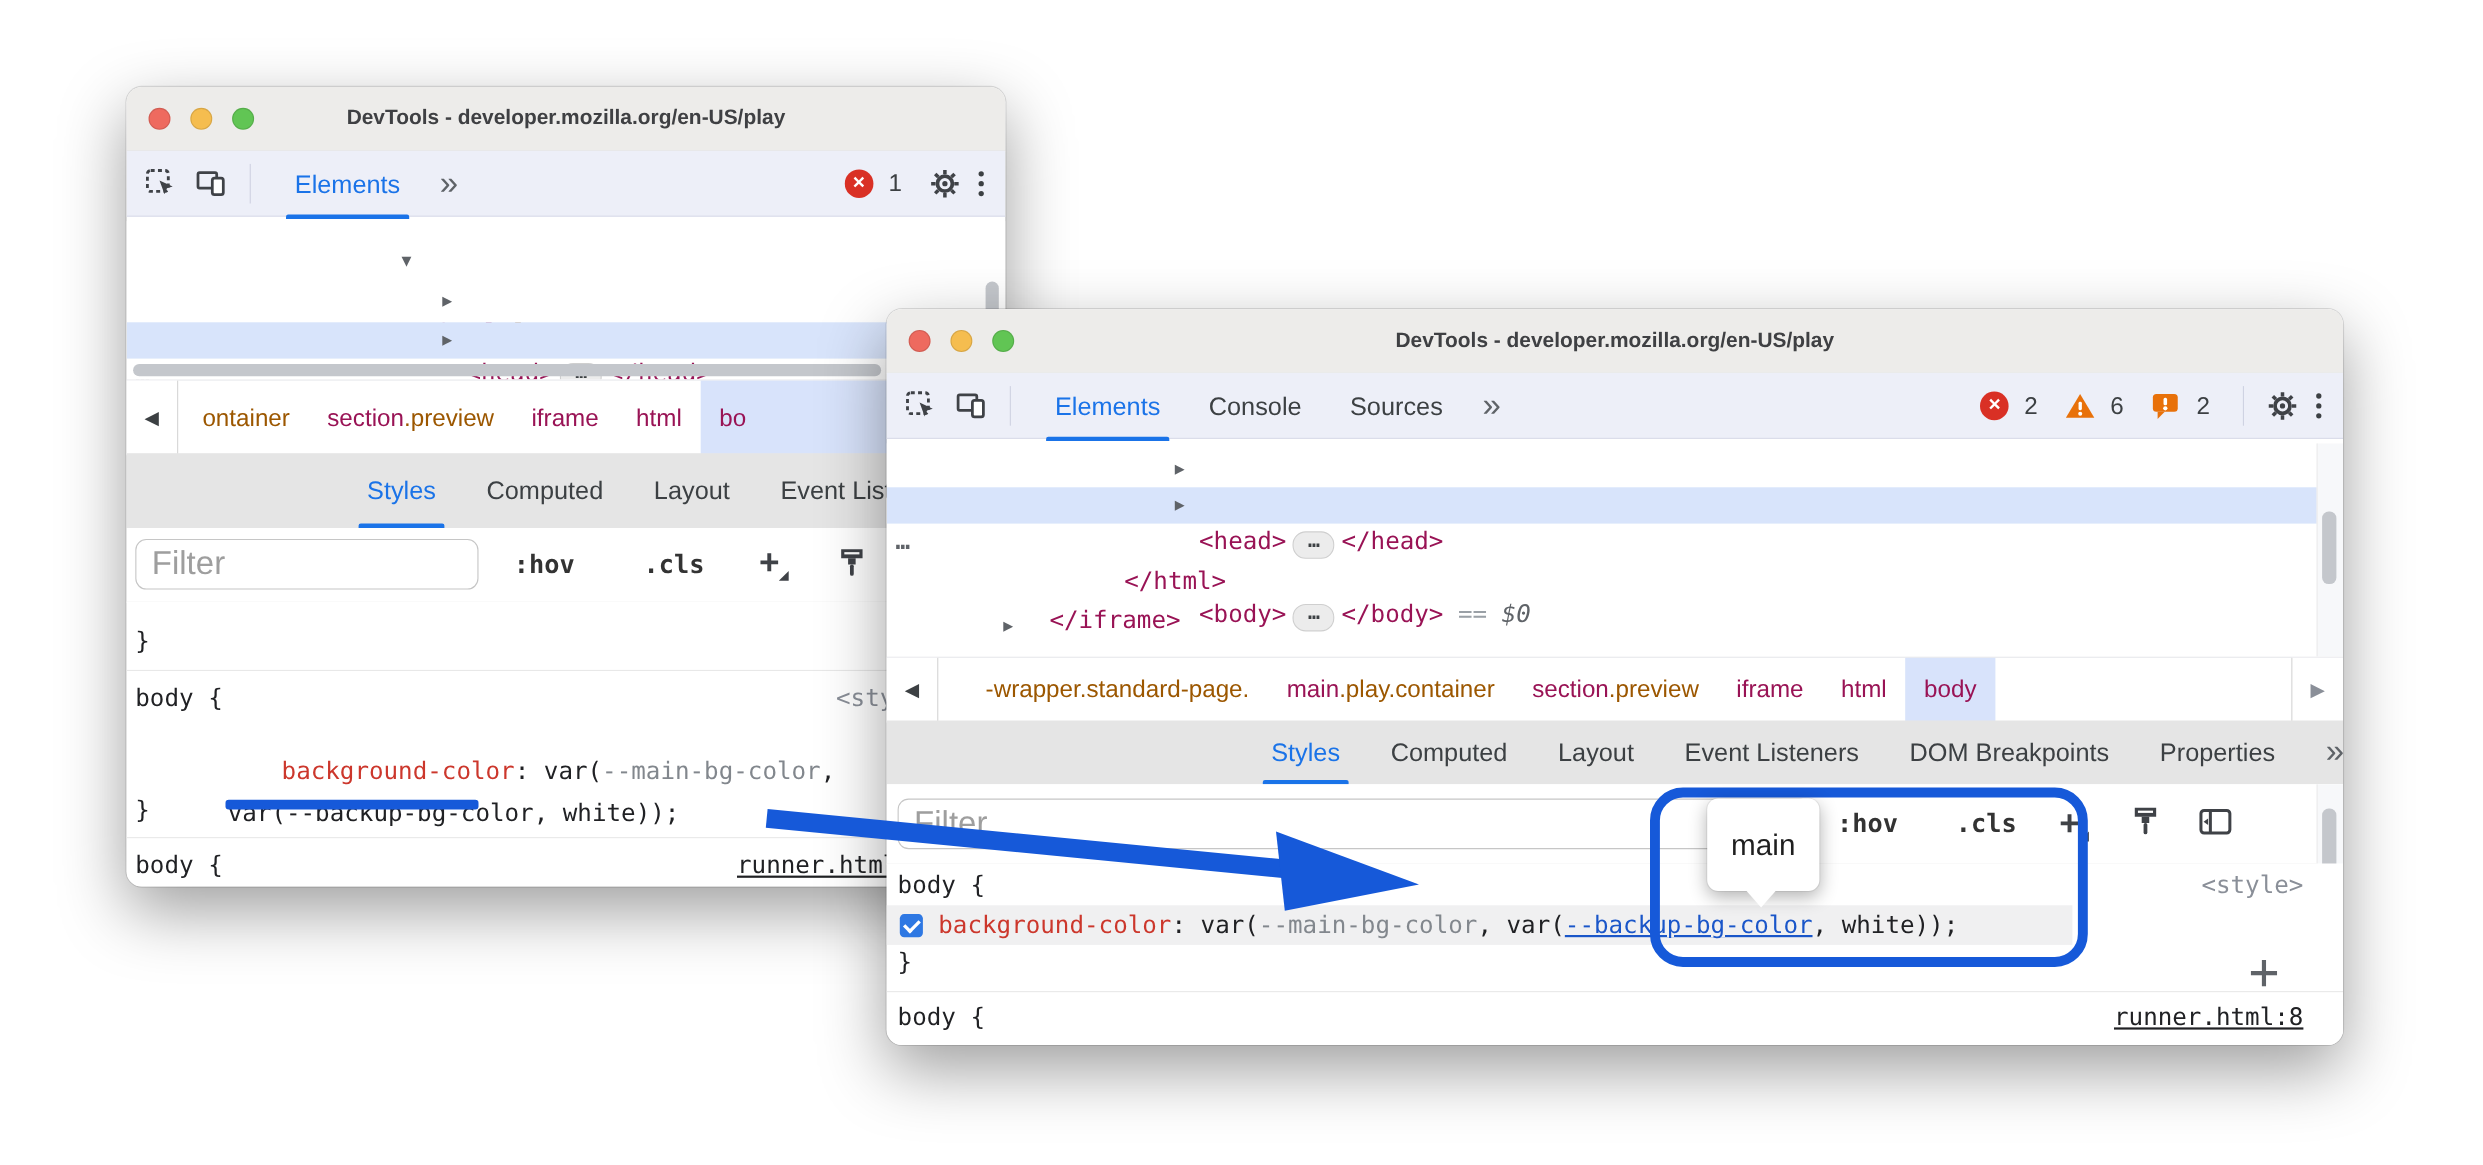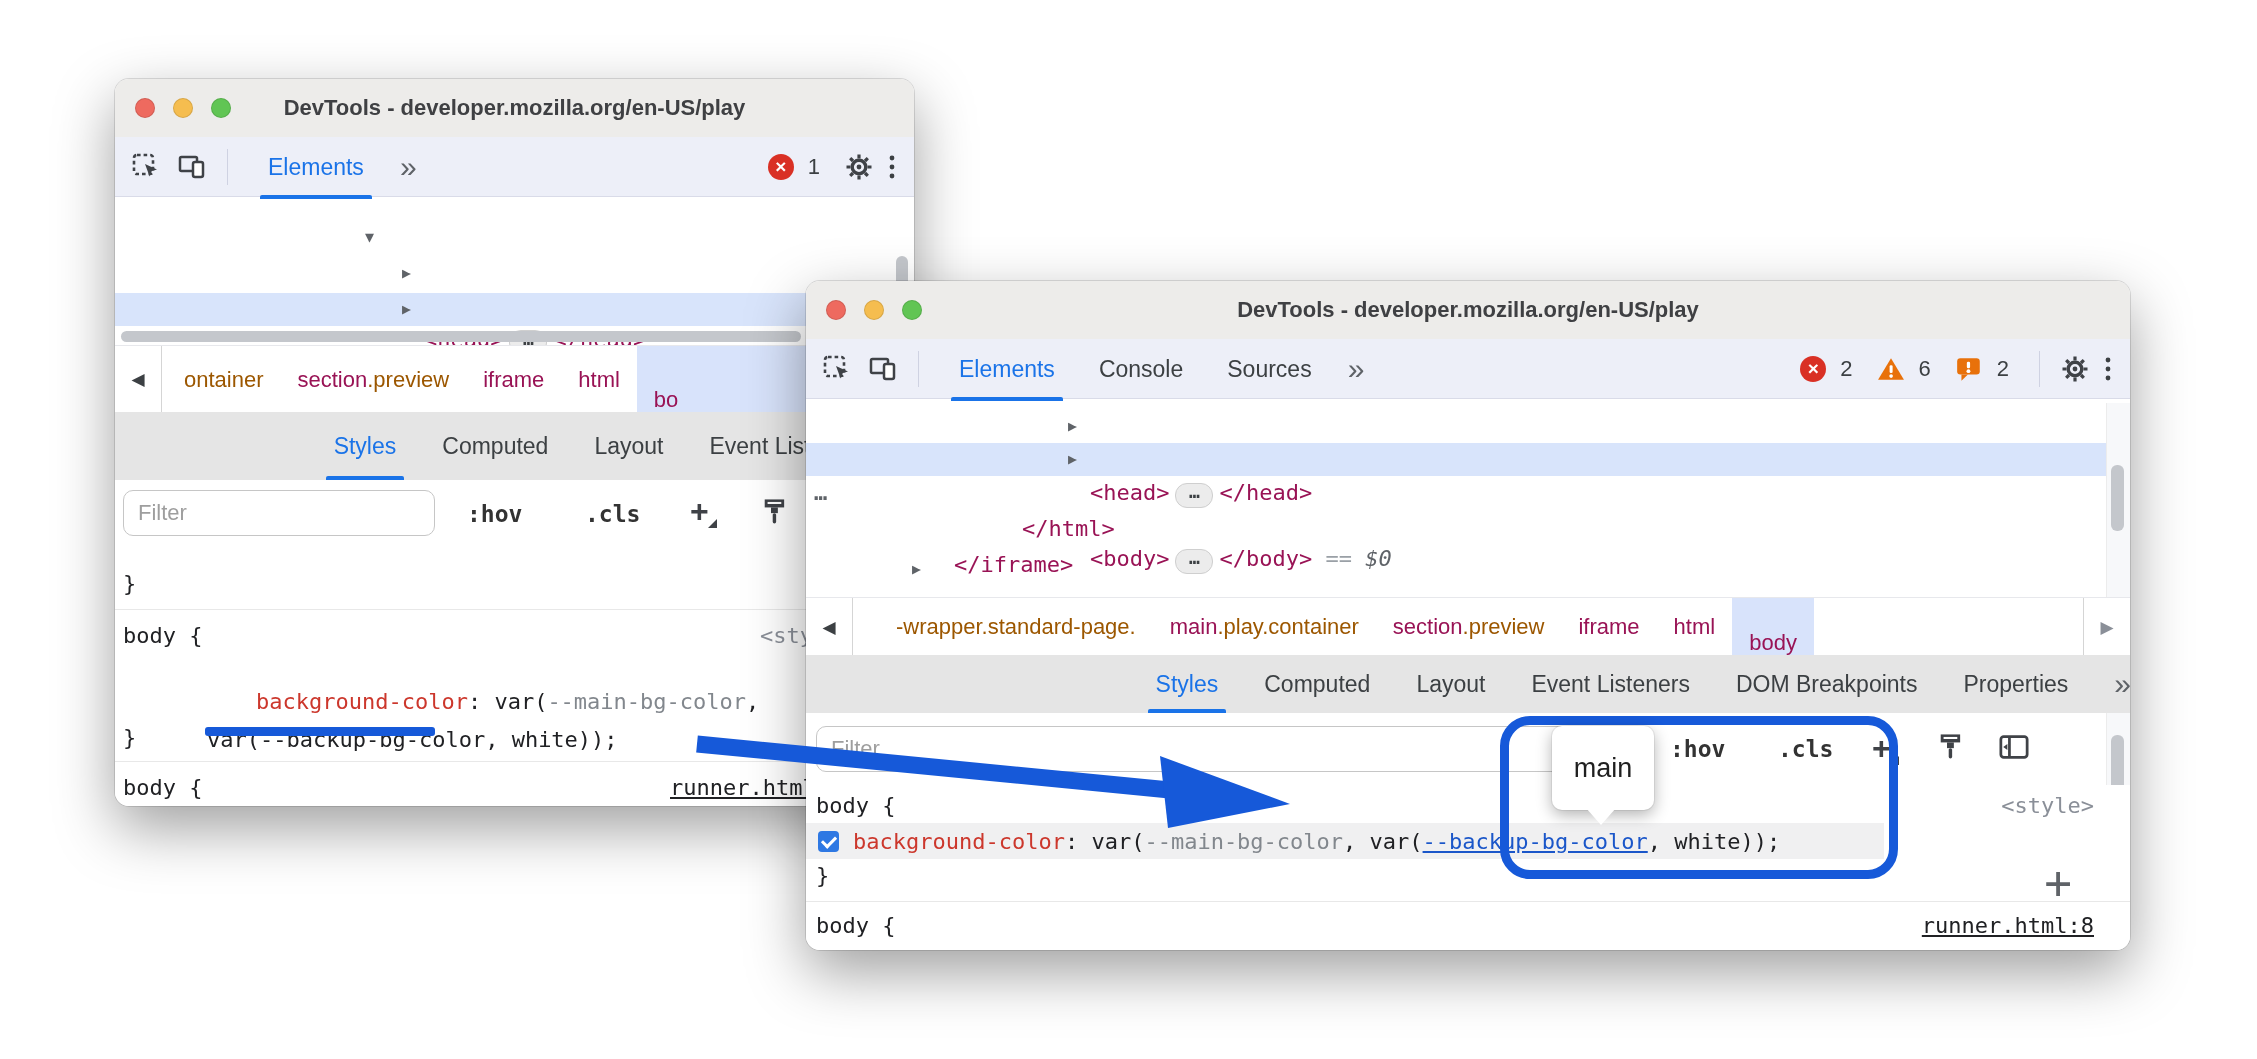--- a/index.html
+++ b/index.html
@@ -7,21 +7,21 @@
          font-family:"Liberation Sans",sans-serif;}
   .win{position:absolute;background:#fff;border-radius:14px;overflow:hidden;
        box-shadow:0 22px 60px rgba(0,0,0,.38),0 0 0 1px rgba(0,0,0,.12);}
   .back{z-index:1}.front{z-index:10}
   .titlebar{position:absolute;left:0;right:0;top:0;height:58px;background:#edecea;
             border-bottom:1px solid #d6d4d1;}
   .lights{position:absolute;left:20px;top:19px;display:flex;gap:18px;}
   .light{width:20px;height:20px;border-radius:50%;box-shadow:inset 0 0 0 1px rgba(0,0,0,.12);}
   .l-red{background:#ee6a5f}.l-yellow{background:#f5bd4f}.l-green{background:#61c554}
   .wtitle{position:absolute;left:0;right:0;top:0;height:58px;line-height:58px;text-align:center;
-          font-weight:bold;font-size:22px;color:#3f4043;}
+          font-weight:bold;font-size:19px;color:#3f4043;}
   .toolbar{position:absolute;left:0;right:0;top:58px;height:60px;background:#edeff8;
            border-bottom:1px solid #d9dbe8;display:flex;align-items:center;padding:0 18px 0 16px;box-sizing:border-box;}
   .tbicon{display:inline-flex;margin-right:16px;}
   .vdiv{width:1px;height:36px;background:#cfd2e2;margin:0 18px 0 4px;}
   .tab{position:relative;font-size:23px;color:#3c4043;margin:0 22px;height:64px;line-height:64px;}
   .tab.active{color:#1a73e8;}
   .tab.active .tabline{position:absolute;left:-8px;right:-8px;bottom:0;height:4px;background:#1a73e8;border-radius:2px 2px 0 0;}
   .chev{font-size:30px;color:#5f6368;margin-left:14px;letter-spacing:-1px;}
   .badges{margin-left:auto;display:flex;align-items:center;gap:14px;}
   .bcount{font-size:22px;color:#3c4043;margin-right:10px;}
@@ -39,29 +39,29 @@
         text-align:center;vertical-align:2px;margin:0 6px;}
   .hint{position:absolute;left:8px;color:#5f6368;letter-spacing:1px;font-weight:bold;}
   .hthumb,.vthumb{position:absolute;background:#c4c7cc;border-radius:6px;}
   .vtrack{position:absolute;background:#f7f8fa;border-left:1px solid #ececec;}
   .crumbbar{position:absolute;left:0;right:0;background:#fff;border-bottom:1px solid #dfe1e5;border-top:1px solid #e7e8ec;
             display:flex;align-items:center;font-size:22px;}
   .crumbbtn{position:absolute;top:0;bottom:0;width:46px;background:#fff;display:flex;align-items:center;
             justify-content:center;font-size:17px;color:#3c4043;}
   .crumbs{display:flex;align-items:center;gap:0;height:100%;}
   .crumb{padding:0 17px;height:100%;display:flex;align-items:center;white-space:pre;}
-  .crumb.selected{background:#d8e3fb;align-items:flex-end;}
+  .crumb.selected{background:#d8e3fb;}
   .paneltabs{position:absolute;left:0;right:0;background:#e5e5e5;display:flex;align-items:center;
              padding-left:30px;font-size:23px;color:#3c4043;justify-content:flex-end;}
   .ptab{position:relative;margin-right:46px;height:100%;display:flex;align-items:center;}
   .ptab.active{color:#1a73e8;}
   .ptline{position:absolute;left:-8px;right:-8px;bottom:0;height:4px;background:#1a73e8;border-radius:2px 2px 0 0;}
   .filterrow{position:absolute;left:0;right:0;background:#fff;border-bottom:1px solid #e8e8e8;}
   .finput{position:absolute;top:10px;height:46px;border:1.5px solid #c6c6c6;border-radius:10px;
-          font-family:"Liberation Sans",sans-serif;font-size:22px;color:#202124;padding:0 14px;box-sizing:border-box;outline:none;}
+          font-family:"Liberation Sans",sans-serif;font-size:30px;color:#202124;padding:0 14px;box-sizing:border-box;outline:none;}
   .finput::placeholder{color:#9e9e9e;}
   .fmono{position:absolute;top:0;height:100%;display:flex;align-items:center;
          font-family:"DejaVu Sans Mono",monospace;font-size:23px;color:#333;font-weight:bold;}
   .ficon{position:absolute;display:flex;align-items:center;}
   .plusbtn{position:relative;font-size:32px;color:#3f4247;font-weight:bold;line-height:30px;}
   .plustri{position:absolute;right:-8px;bottom:-2px;width:0;height:0;
            border-left:9px solid transparent;border-bottom:9px solid #3f4247;}
   .stylesarea{position:absolute;left:0;right:0;background:#fff;font-family:"DejaVu Sans Mono",monospace;
               font-size:22px;color:#202124;}
   .sline{position:absolute;white-space:pre;line-height:30px;}

